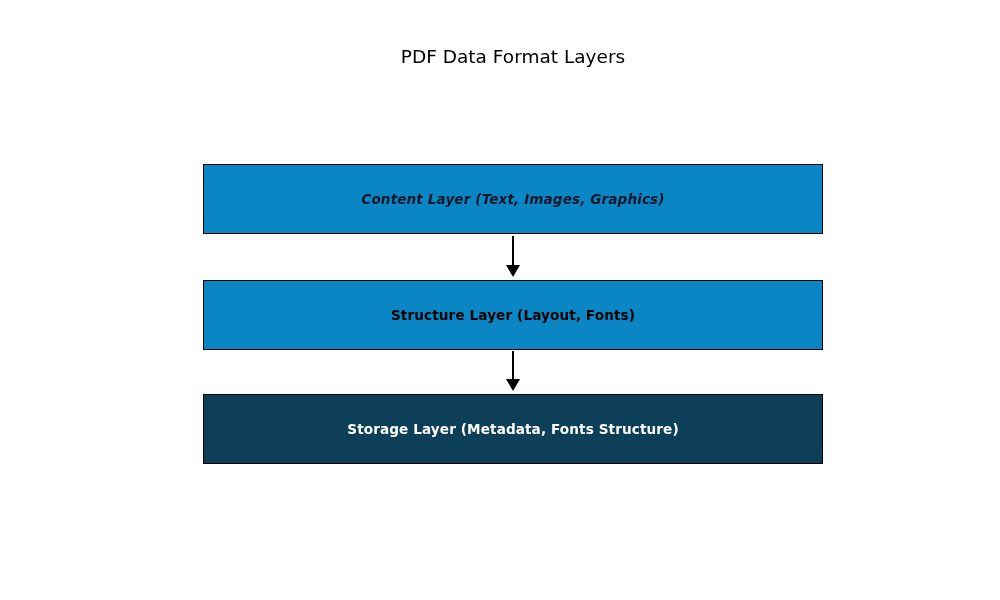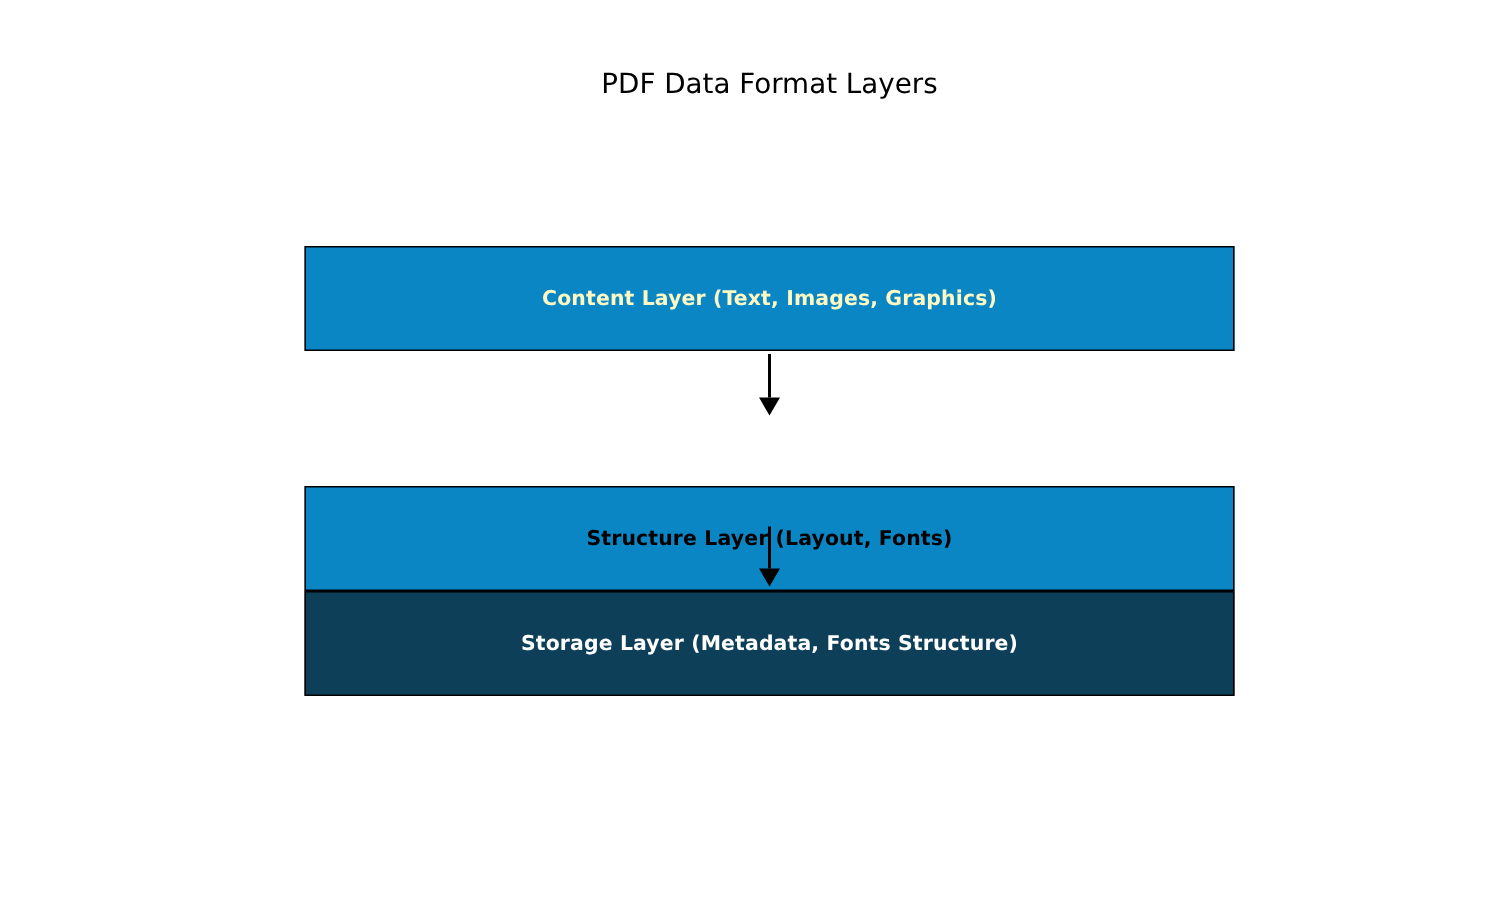--- a/index.html
+++ b/index.html
@@ -36,21 +36,21 @@
     align-items: center;
     justify-content: center;
   }
   .layer-label {
     font-weight: bold;
     font-size: 13.6px;
     letter-spacing: 0.1px;
     white-space: nowrap;
   }
   #layer-0 { top: 164px; }
-  #layer-1 { top: 280px; margin-top: 44px; }
+  #layer-1 { top: 280px; }
   #layer-2 { top: 394px; }
   .connector {
     position: absolute;
     left: 506px;
     width: 14px;
     display: flex;
     flex-direction: column;
     align-items: center;
   }
   #connector-0 { top: 236px; height: 41px; }
@@ -69,21 +69,21 @@
   }
 </style>
 </head>
 <body>
 
 <div class="canvas" style="background-color: rgb(255, 255, 255);">
 
   <div class="diagram-title" style="color: rgb(0, 0, 0);">PDF Data Format Layers</div>
 
   <div class="layer" id="layer-0" style="background-color: rgb(10, 134, 197);">
-    <span class="layer-label" style="color: #fef9c3;">Content Layer (Text, Images, Graphics)</span>
+    <span class="layer-label" style="color: #0f172a; font-style: italic;">Content Layer (Text, Images, Graphics)</span>
   </div>
 
   <div class="connector" id="connector-0">
     <div class="connector-line"></div>
     <div class="connector-head"></div>
   </div>
 
   <div class="layer" id="layer-1" style="background-color: rgb(10, 134, 197);">
     <span class="layer-label" style="color: rgb(0, 0, 0);">Structure Layer (Layout, Fonts)</span>
   </div>

